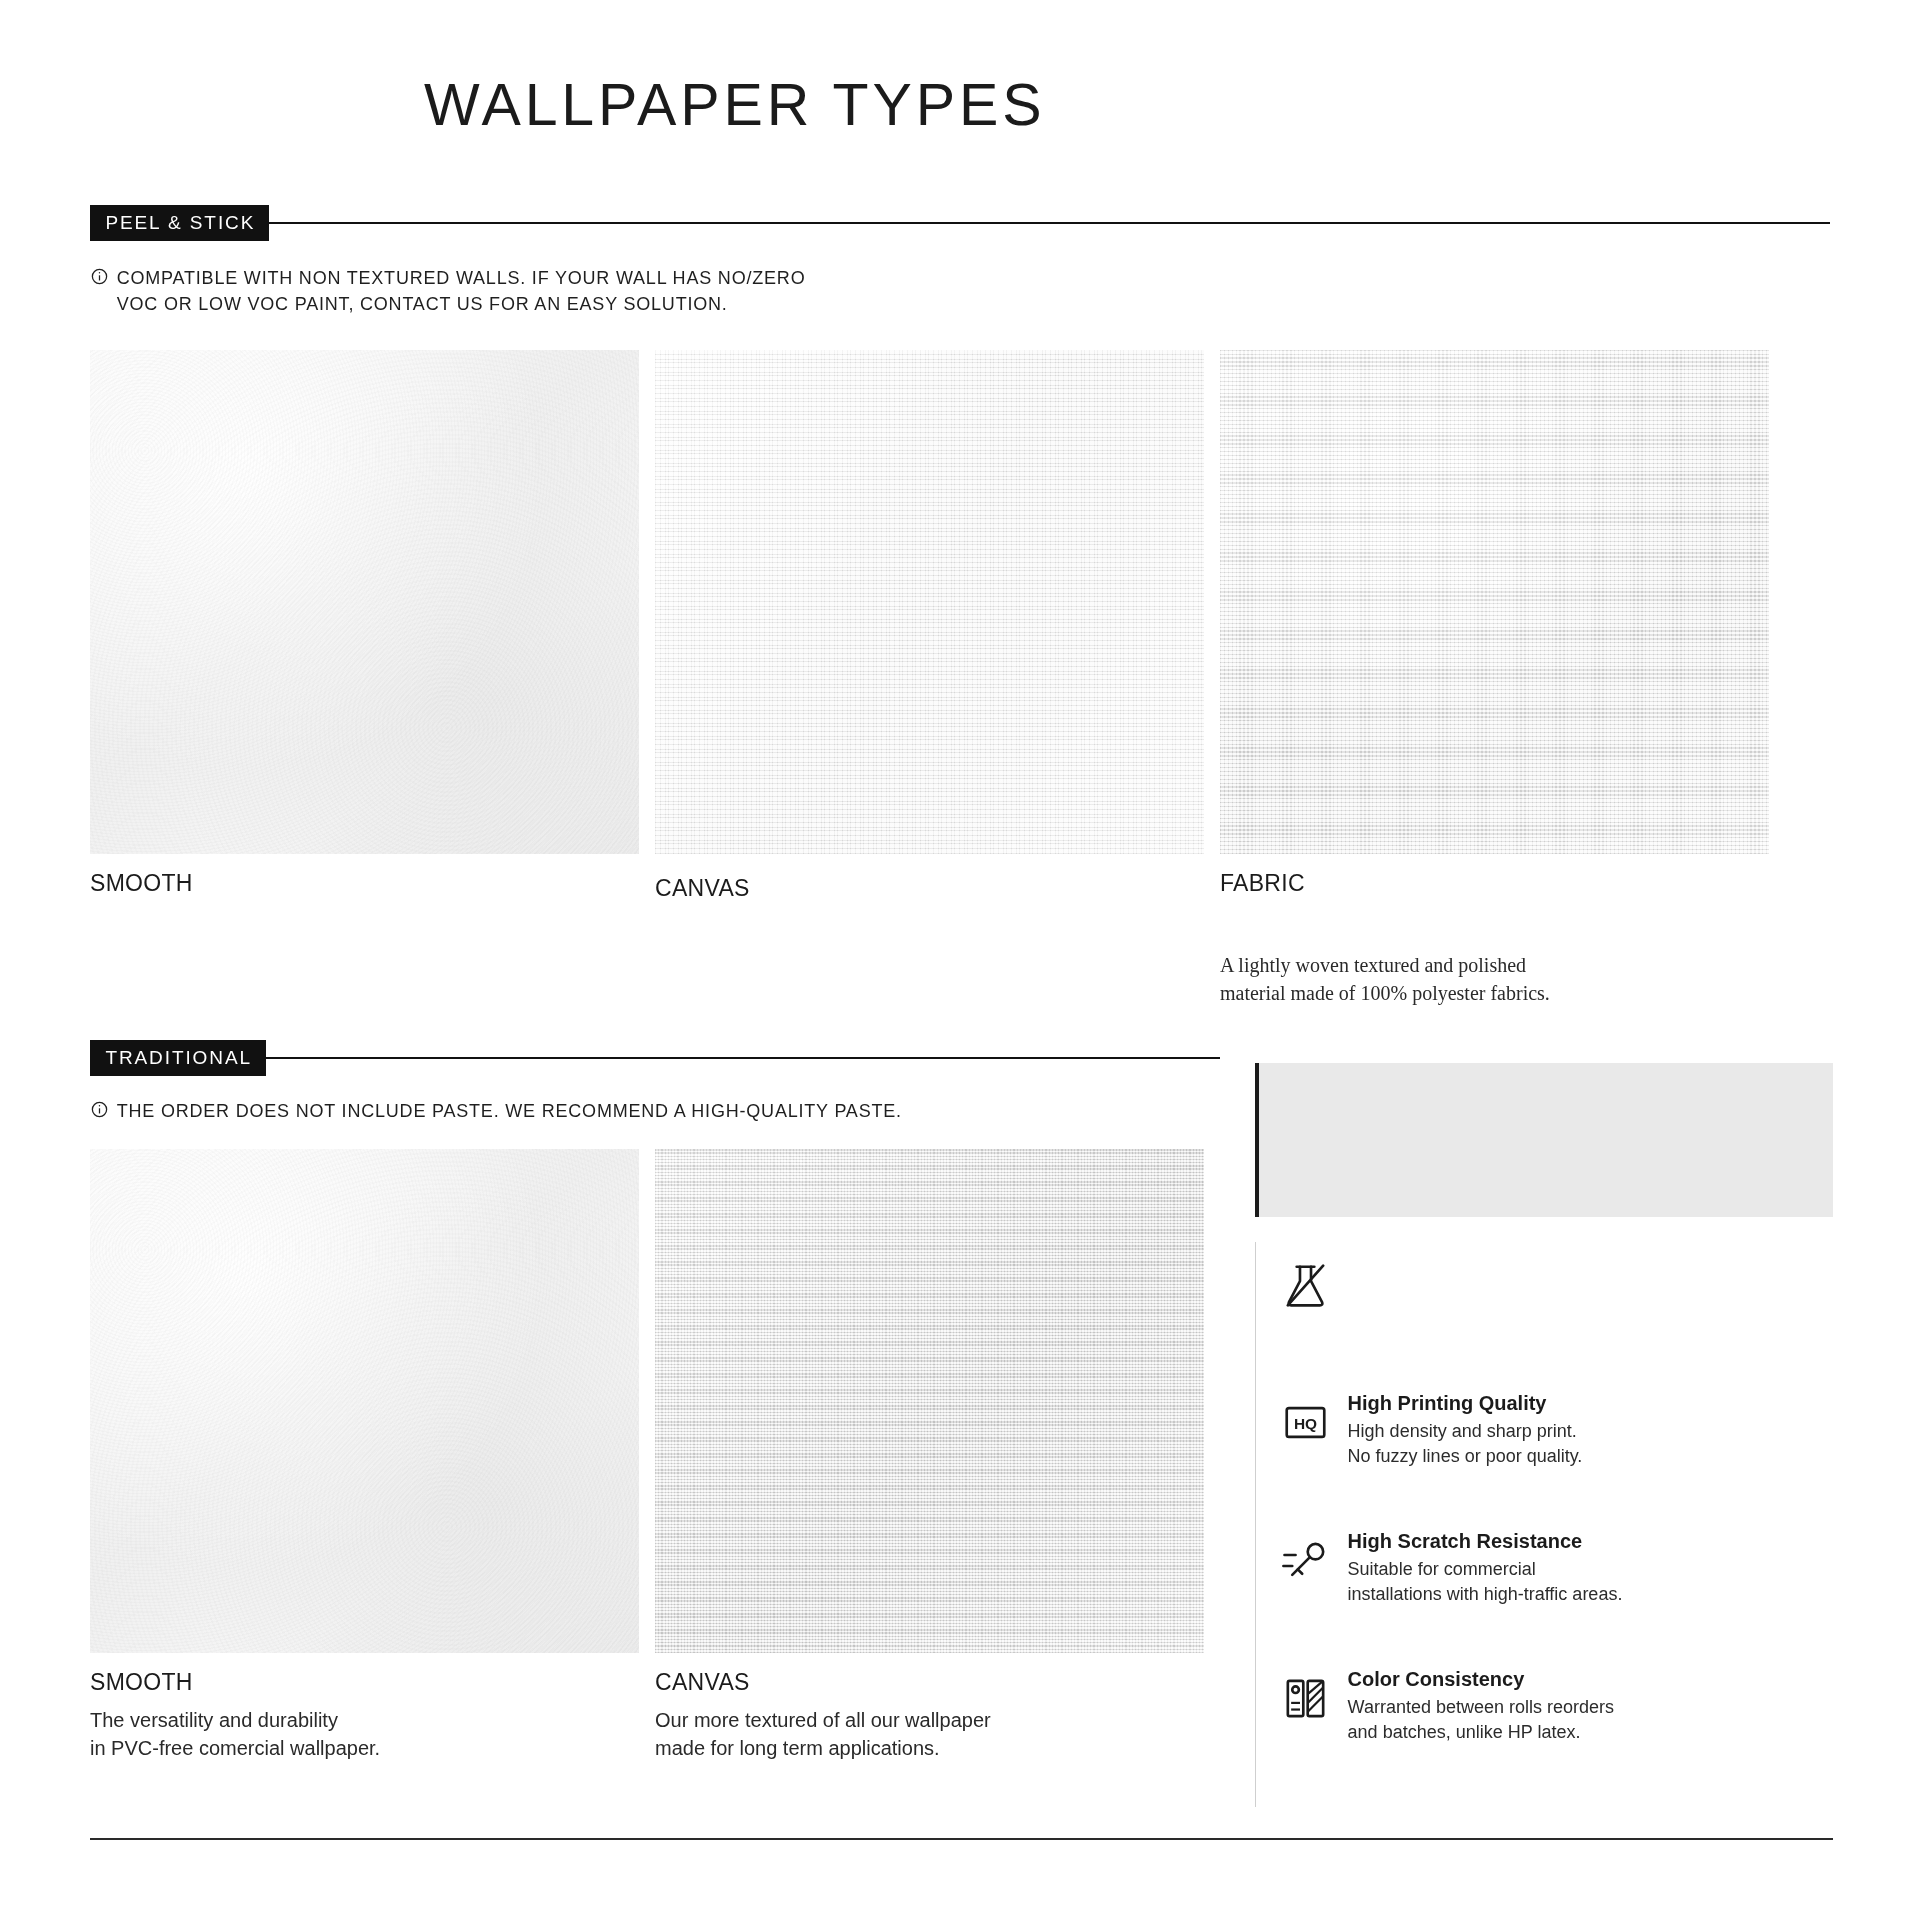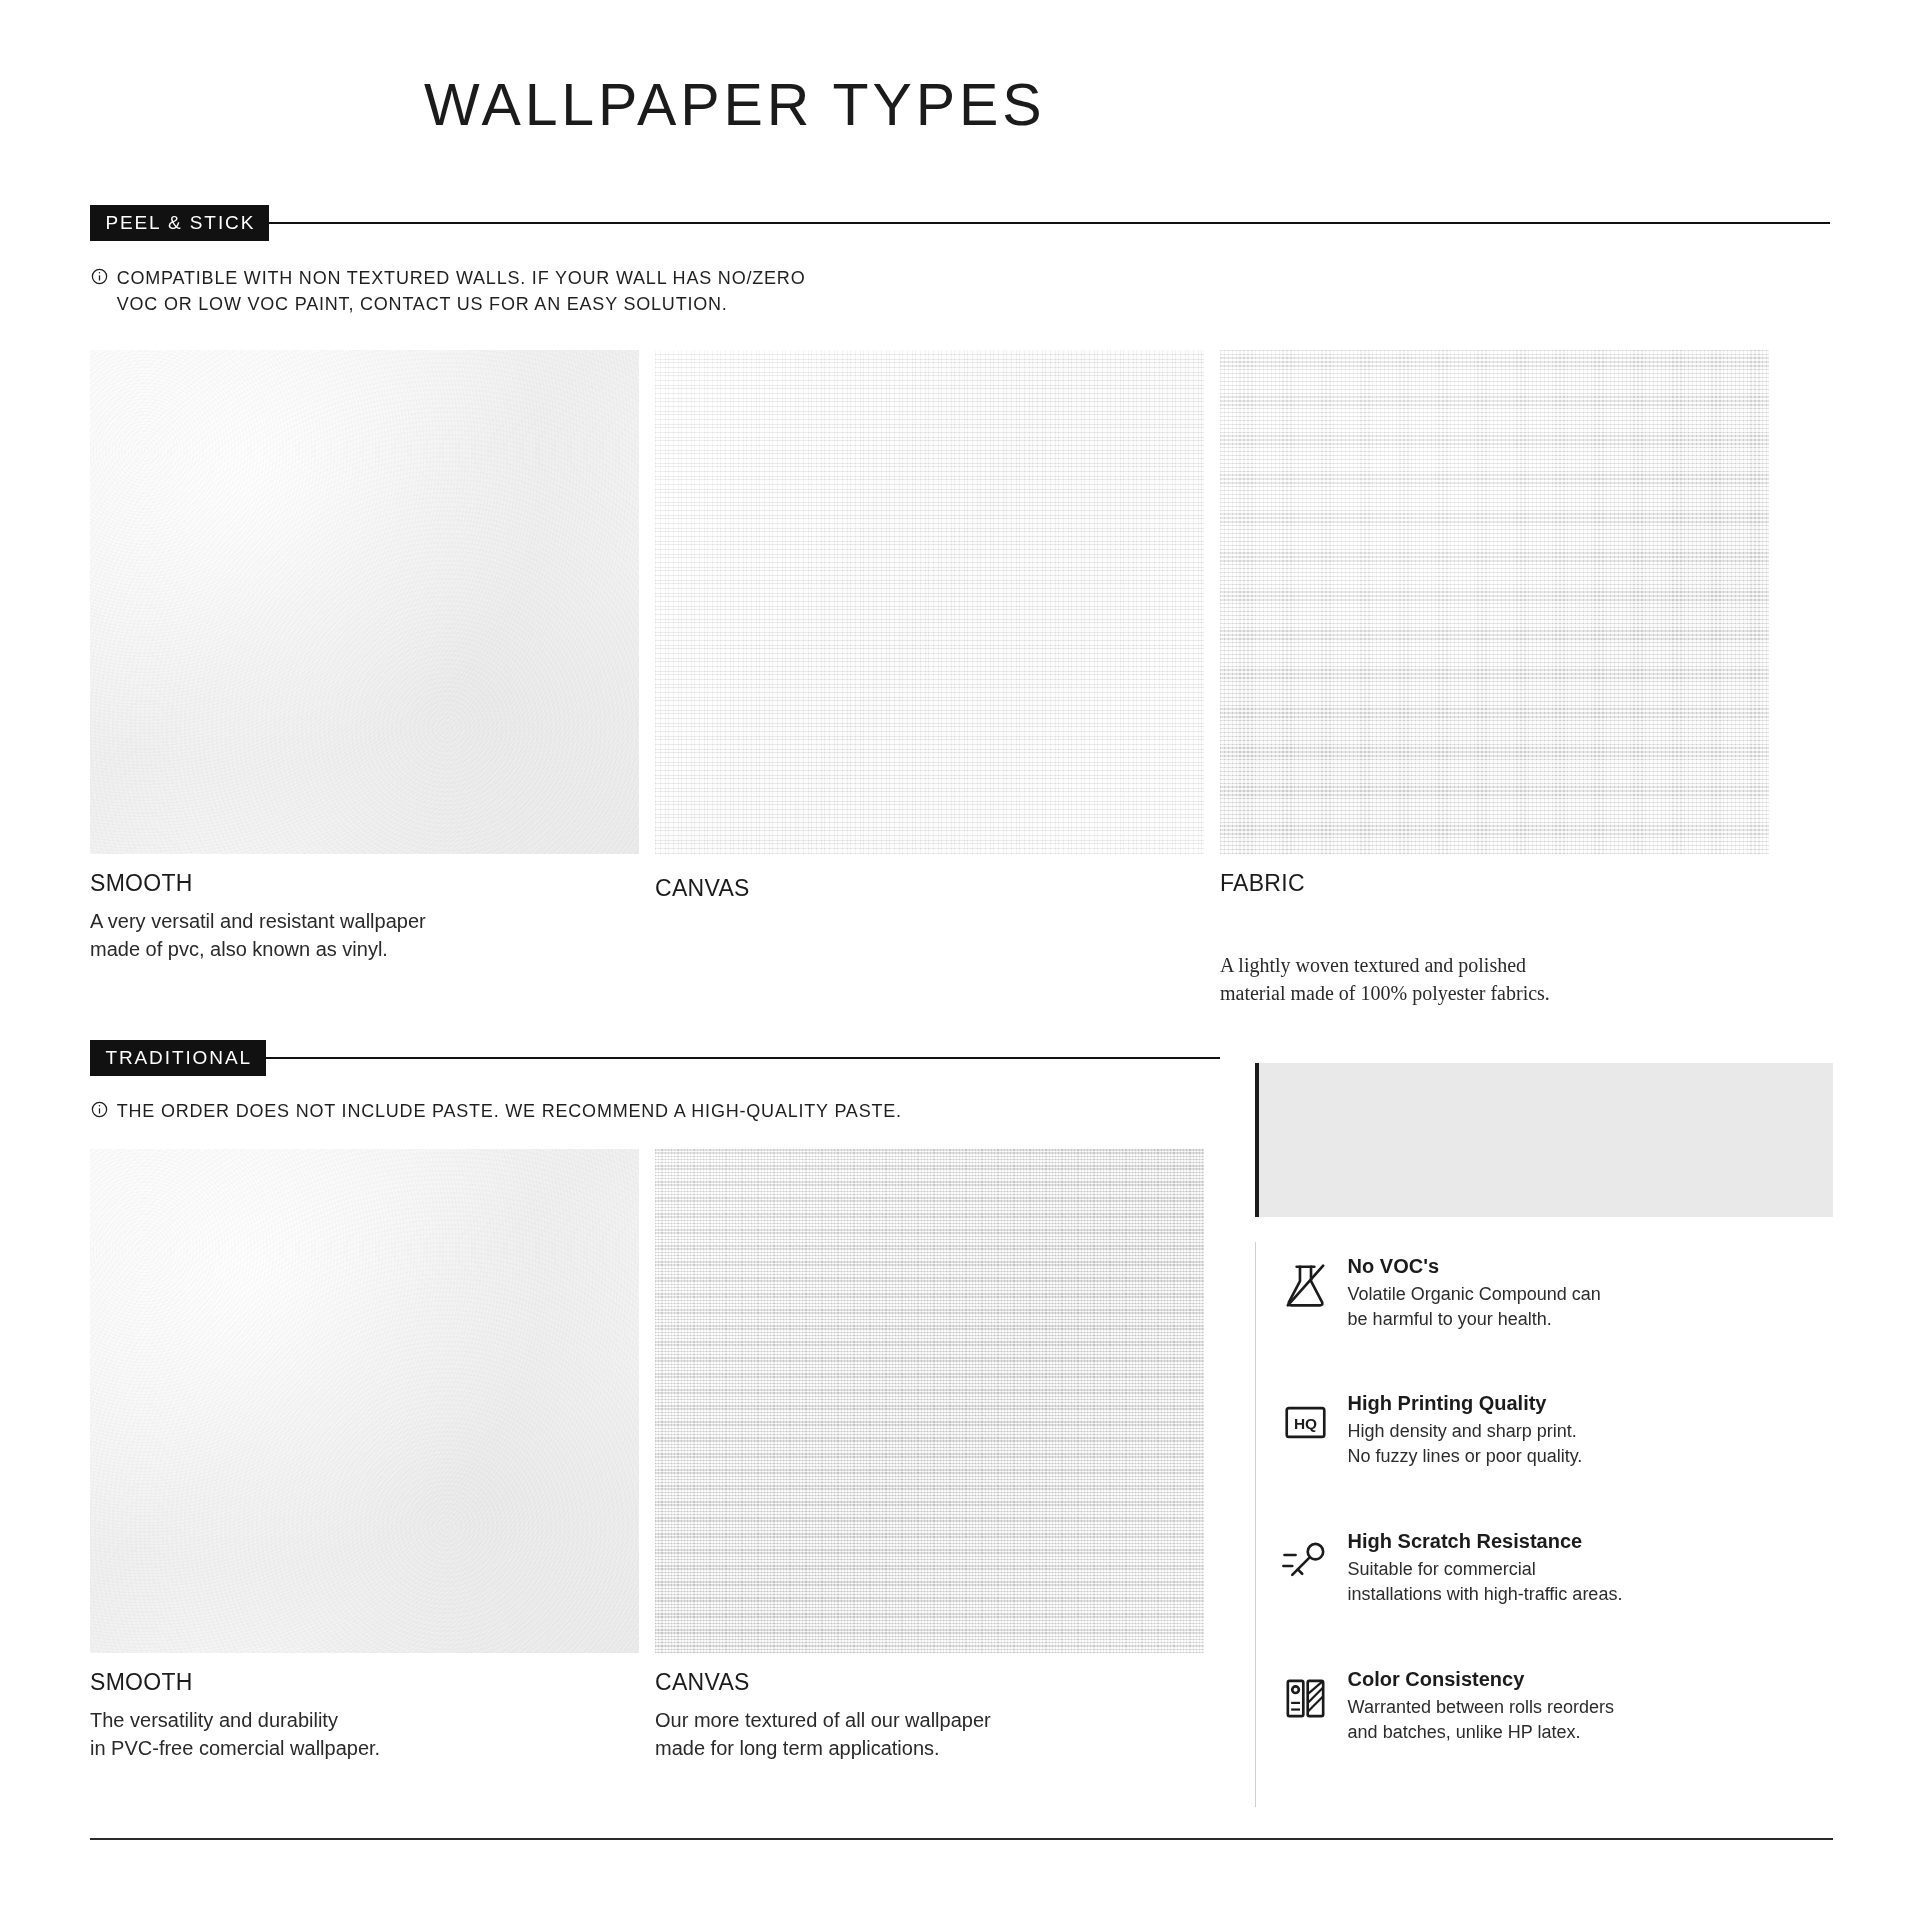--- a/index.html
+++ b/index.html
@@ -227,22 +227,20 @@
     <div class="tile-inner tex-smooth"></div>
   </div>
   <div class="tile" style="left:655px; top:350px; width:549px; height:504px;">
     <div class="tile-inner tex-canvas"></div>
   </div>
   <div class="tile" style="left:1220px; top:350px; width:549px; height:504px;">
     <div class="tile-inner tex-fabric"></div>
   </div>
 
   <div class="cap-title" style="left:90px; top:870px;">SMOOTH</div>
-  <div class="cap-desc" style="left:90px; top:907px; width:552px;">A very versatil and resistant wallpaper
-made of pvc, also known as vinyl.</div>
 
   <div class="cap-title" style="left:655px; top:875px;">CANVAS</div>
 
   <div class="cap-title" style="left:1220px; top:870px;">FABRIC</div>
   <div class="cap-desc" style="left:1220px; top:951px; width:565px;font-family:Liberation Serif, serif;">A lightly woven textured and polished
 material made of 100% polyester fabrics.</div>
 
   <div class="section-header" style="left:90px; top:1040px; width:1130px;">
     <div class="section-tag">TRADITIONAL</div>
     <div class="section-rule" style="flex:1;"></div>
@@ -280,25 +278,20 @@
 
   <div class="feature-divider" style="left:1255px; top:1242px; height:565px;"></div>
 
   <div class="feature" style="left:1274px; top:1255px; width:565px;">
     <div class="feature-icon">
       <svg width="53" height="53" viewBox="0 0 48 48" fill="none" stroke="#1b1b1b" stroke-width="2.4" stroke-linecap="round" stroke-linejoin="round">
         <path d="M19 7 L19 20 L9 39 Q8 42 11 42 L37 42 Q40 42 39 39 L29 20 L29 7"></path>
         <line x1="16" y1="7" x2="32" y2="7"></line>
         <line x1="8" y1="42" x2="40" y2="6"></line>
       </svg>
-    </div>
-    <div class="feature-body">
-      <div class="feature-title">No VOC's</div>
-      <div class="feature-desc">Volatile Organic Compound can
-be harmful to your health.</div>
     </div>
   </div>
 
   <div class="feature" style="left:1274px; top:1392px; width:565px;">
     <div class="feature-icon">
       <svg width="53" height="53" viewBox="0 0 48 48" fill="none" stroke="#1b1b1b" stroke-width="2.4" stroke-linejoin="round">
         <rect x="7" y="11" width="34" height="26" rx="2"></rect>
         <text x="24" y="30" font-family="Liberation Sans, sans-serif" font-size="14" font-weight="700" fill="#1b1b1b" stroke="none" text-anchor="middle">HQ</text>
       </svg>
     </div>

